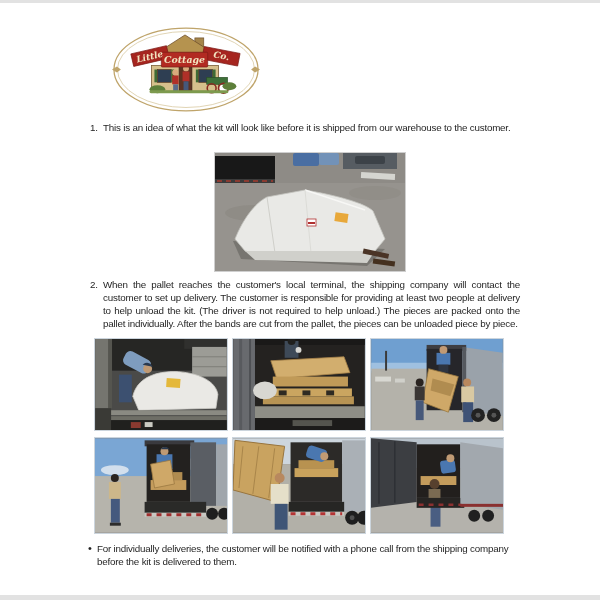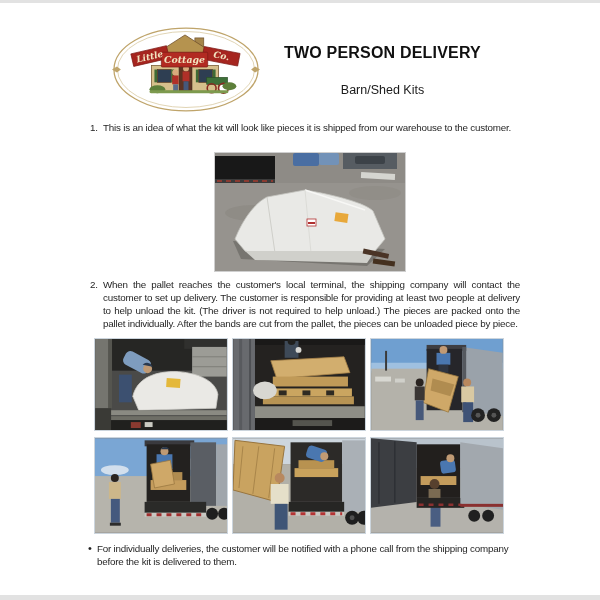--- a/index.html
+++ b/index.html
@@ -61,28 +61,24 @@
         <rect x="20" y="24" width="37" height="13" fill="#a6251f" stroke="#7c1a16" stroke-width="0.7" transform="rotate(-13 38 30)"></rect>
         <rect x="92" y="24" width="37" height="13" fill="#a6251f" stroke="#7c1a16" stroke-width="0.7" transform="rotate(11 110 30)"></rect>
         <rect x="50" y="26.5" width="47" height="15" rx="1" fill="#b22a22" stroke="#7c1a16" stroke-width="0.7"></rect>
         <text x="38" y="34" transform="rotate(-13 38 30)" font-family="DejaVu Serif, serif" font-style="italic" font-weight="bold" font-size="9" fill="#f2e4c0" text-anchor="middle">Little</text>
         <text x="73.5" y="37.5" font-family="DejaVu Serif, serif" font-style="italic" font-weight="bold" font-size="9.5" fill="#f2e4c0" text-anchor="middle">Cottage</text>
         <text x="111" y="33" transform="rotate(11 110 30)" font-family="DejaVu Serif, serif" font-style="italic" font-weight="bold" font-size="9" fill="#f2e4c0" text-anchor="middle">Co.</text>
       </g>
     </svg>
   </div>
 
-  <div class="abs" style="left:260px;top:44px;width:245px;">
-    <div class="title">TWO PERSON DELIVERY</div>
-    <div class="subtitle">Barn/Shed Kits</div>
-  </div>
 
   <div class="abs para" style="left:90px;top:121px;width:430px;">
     <span class="num">1.</span>
-    <span class="txt">This is an idea of what the kit will look like pieces it is shipped from our warehouse to the customer.</span>
+    <span class="txt">This is an idea of what the kit will look like before it is shipped from our warehouse to the customer.</span>
   </div>
 
   <div class="abs photo mainphoto" style="left:214px;top:152px;width:190px;height:118px;" title="White shrink-wrapped barn kit pallet in warehouse yard beside truck">
     <svg viewBox="0 0 190 118" width="190" height="118">
       <rect width="190" height="118" fill="#96938e"></rect>
       <rect width="190" height="30" fill="#8e8b86"></rect>
       <ellipse cx="40" cy="60" rx="30" ry="8" fill="#8a8780" opacity="0.6"></ellipse>
       <ellipse cx="160" cy="40" rx="26" ry="7" fill="#8d8a84" opacity="0.6"></ellipse>
 
       <rect x="0" y="3" width="60" height="25" fill="#181818"></rect>

